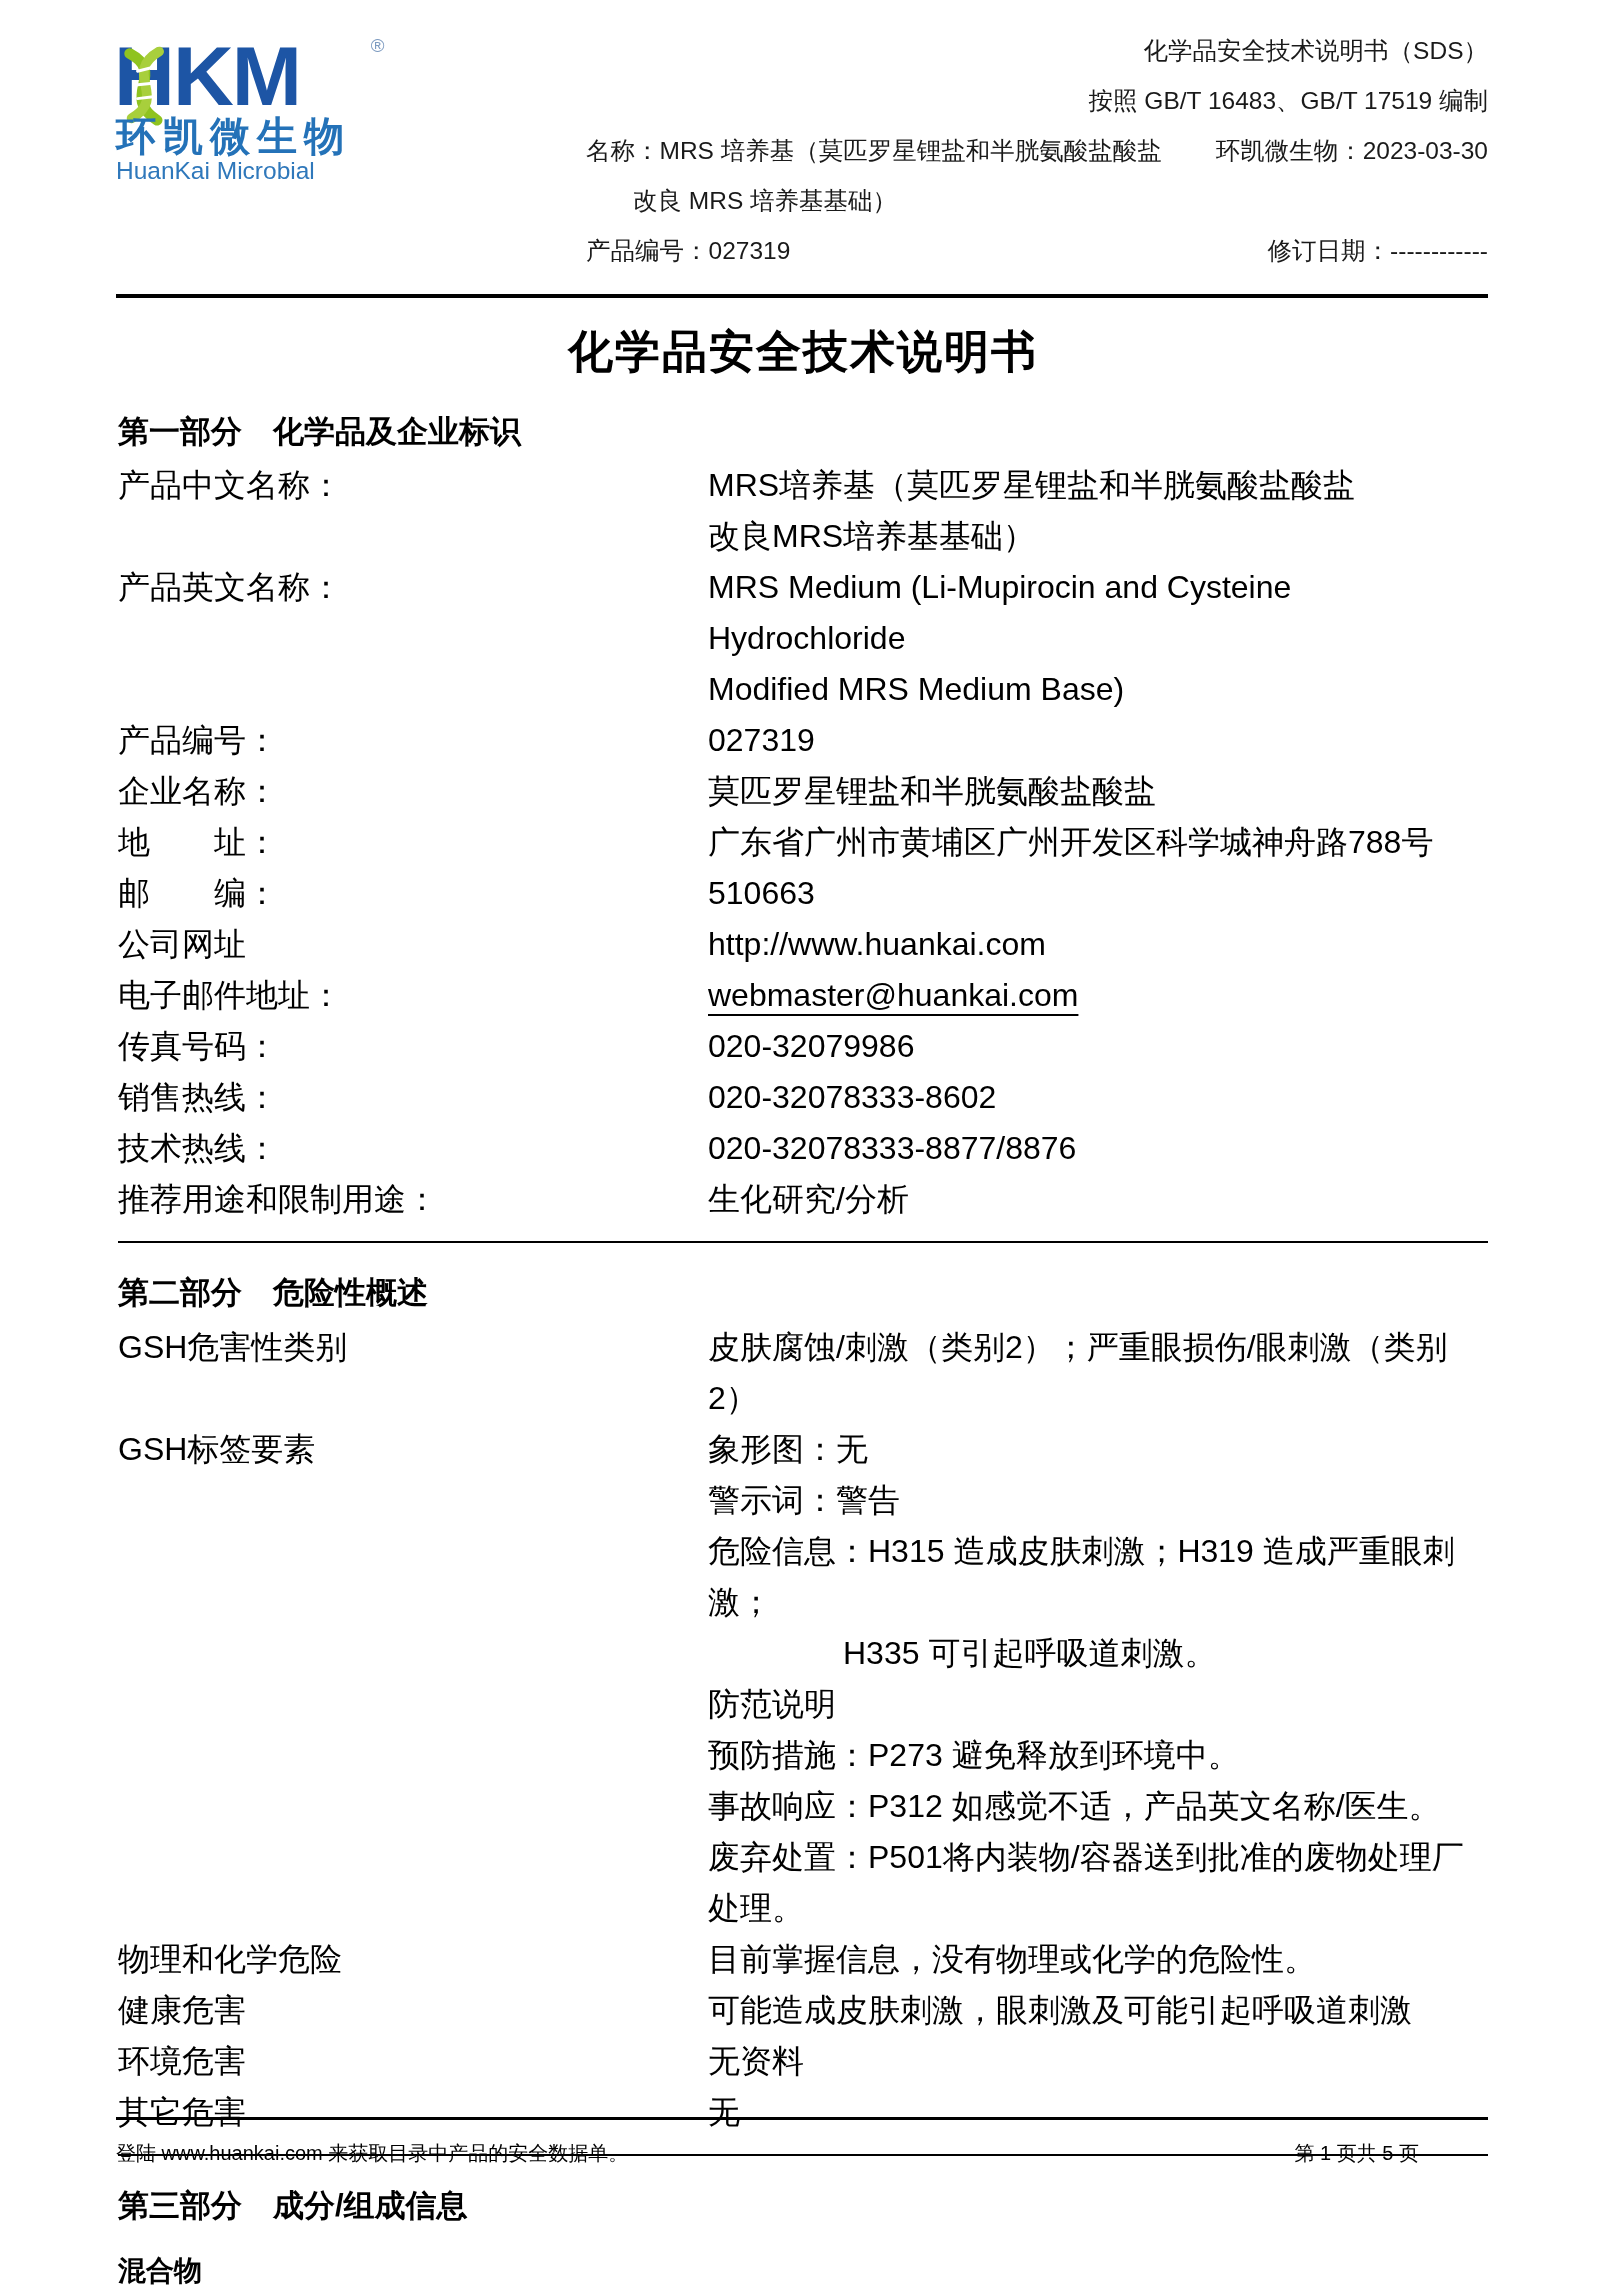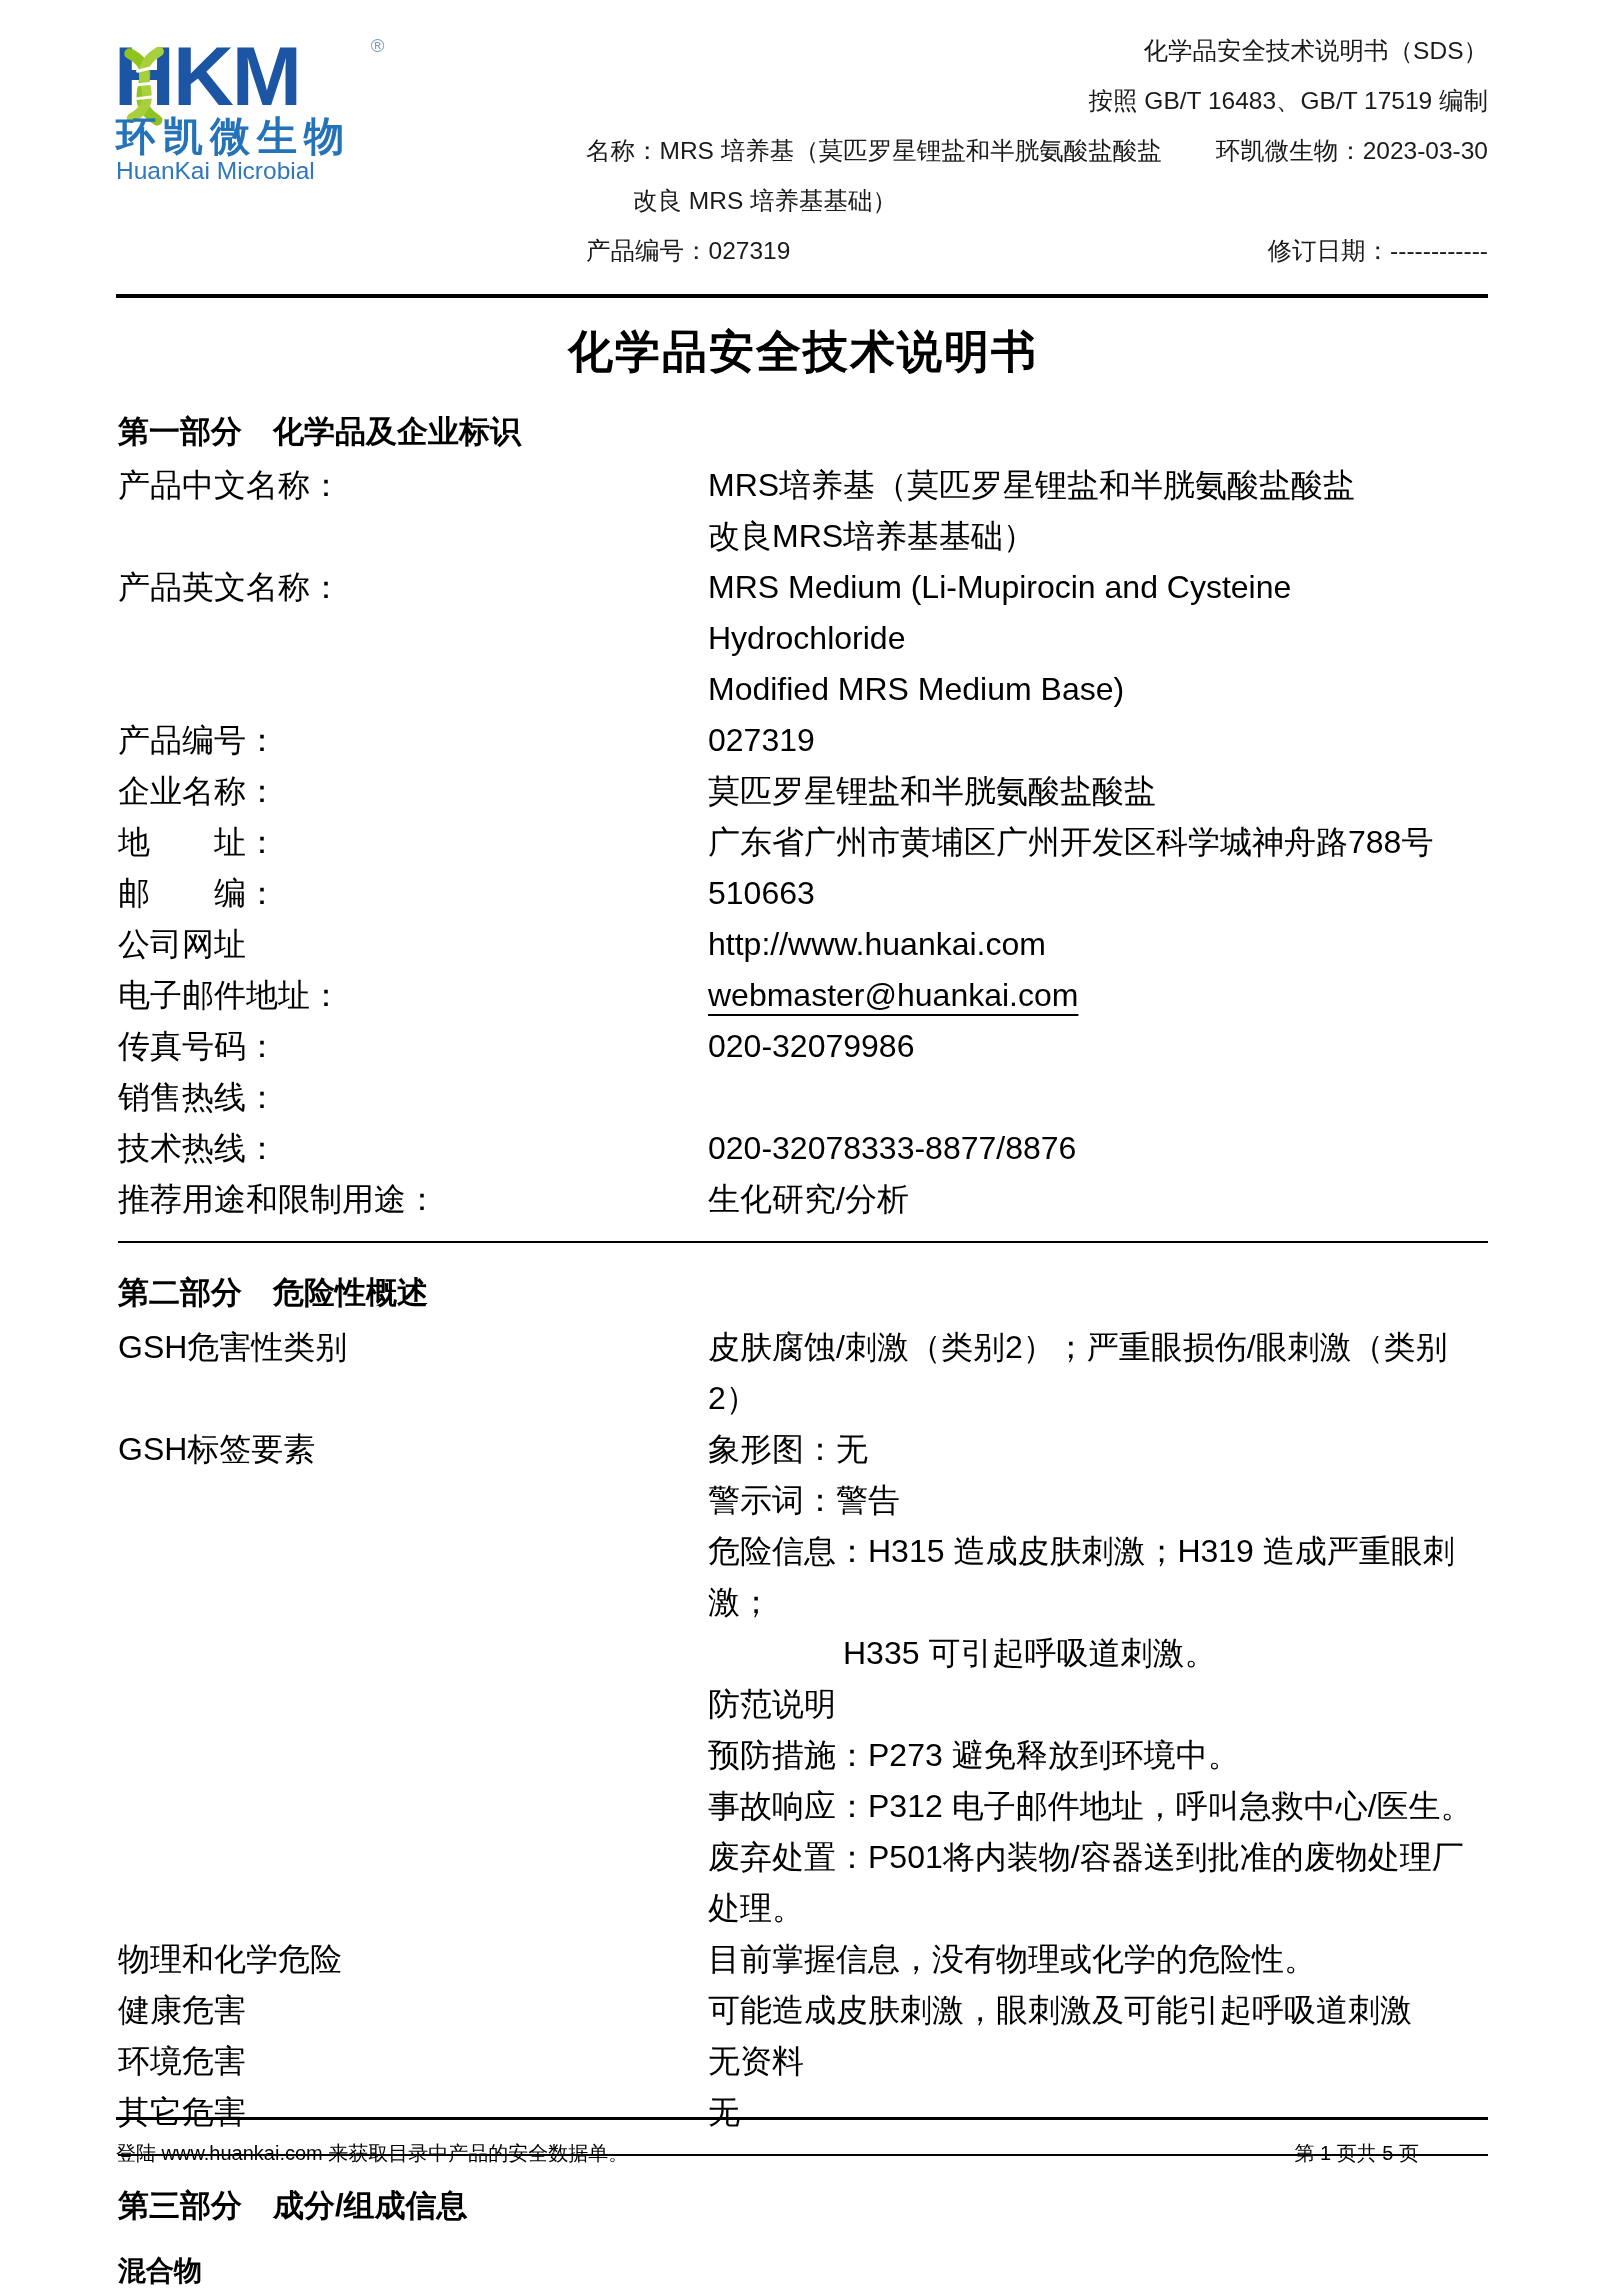--- a/index.html
+++ b/index.html
@@ -136,20 +136,21 @@
         <div class="row">
           <div class="lab">电子邮件地址：</div>
           <div class="val link">webmaster@huankai.com</div>
         </div>
         <div class="row">
           <div class="lab">传真号码：</div>
           <div class="val">020-32079986</div>
         </div>
         <div class="row">
           <div class="lab">销售热线：</div>
+          <div class="val">020-32078333-8602</div>
         </div>
         <div class="row">
           <div class="lab">技术热线：</div>
           <div class="val">020-32078333-8877/8876</div>
         </div>
         <div class="row">
           <div class="lab">推荐用途和限制用途：</div>
           <div class="val">生化研究/分析</div>
         </div>
       </div>
@@ -181,21 +182,21 @@
         <div class="row">
           <div class="lab"></div>
           <div class="val">防范说明</div>
         </div>
         <div class="row">
           <div class="lab"></div>
           <div class="val">预防措施：P273 避免释放到环境中。</div>
         </div>
         <div class="row">
           <div class="lab"></div>
-          <div class="val">事故响应：P312 电子邮件地址，呼叫急救中心/医生。</div>
+          <div class="val">事故响应：P312 如感觉不适，产品英文名称/医生。</div>
         </div>
         <div class="row">
           <div class="lab"></div>
           <div class="val">废弃处置：P501将内装物/容器送到批准的废物处理厂处理。</div>
         </div>
         <div class="row">
           <div class="lab">物理和化学危险</div>
           <div class="val">目前掌握信息，没有物理或化学的危险性。</div>
         </div>
         <div class="row">

